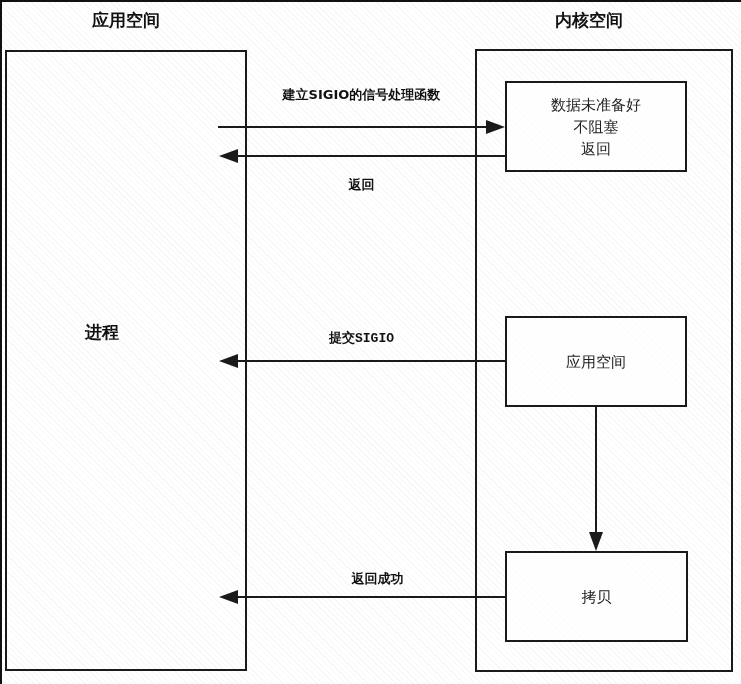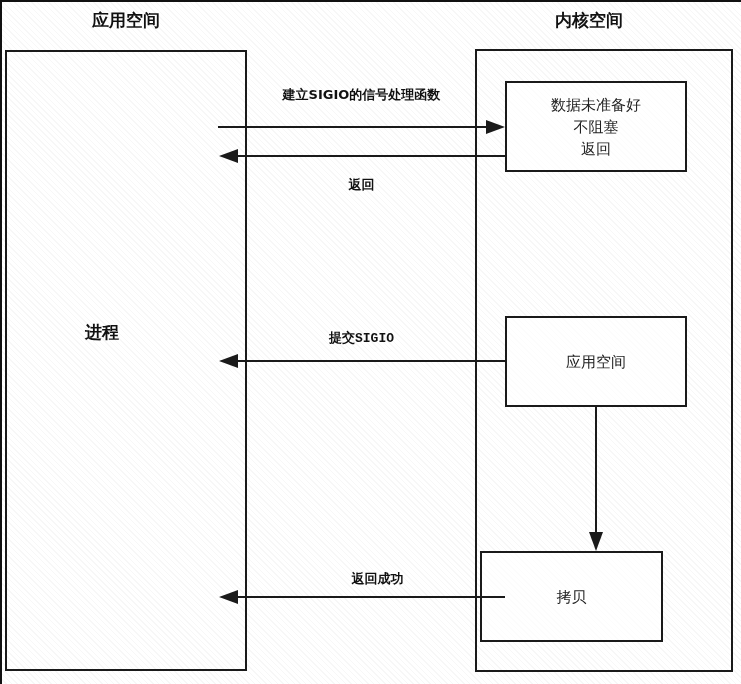--- a/index.html
+++ b/index.html
@@ -119,21 +119,21 @@
   <div class="small-box" style="left:505px; top:81px; width:182px; height:91px;">
     <span>数据未准备好</span>
     <span>不阻塞</span>
     <span>返回</span>
   </div>
 
   <div class="small-box" style="left:505px; top:316px; width:182px; height:91px;">
     <span>应用空间</span>
   </div>
 
-  <div class="small-box" style="left:480px; top:551px; width:183px; height:91px;">
+  <div class="small-box" style="left:505px; top:551px; width:183px; height:91px;">
     <span>拷贝</span>
   </div>
 
   <div class="flow-label" style="left:218px; top:86px; width:287px;">建立SIGIO的信号处理函数</div>
   <div class="arrow-line-h" style="left:218px; top:126px; width:270px;"></div>
   <div class="arrow-head-right" style="left:486px; top:120px;"></div>
 
   <div class="arrow-head-left" style="left:219px; top:149px;"></div>
   <div class="arrow-line-h" style="left:236px; top:155px; width:269px;"></div>
   <div class="flow-label" style="left:218px; top:176px; width:287px;">返回</div>

